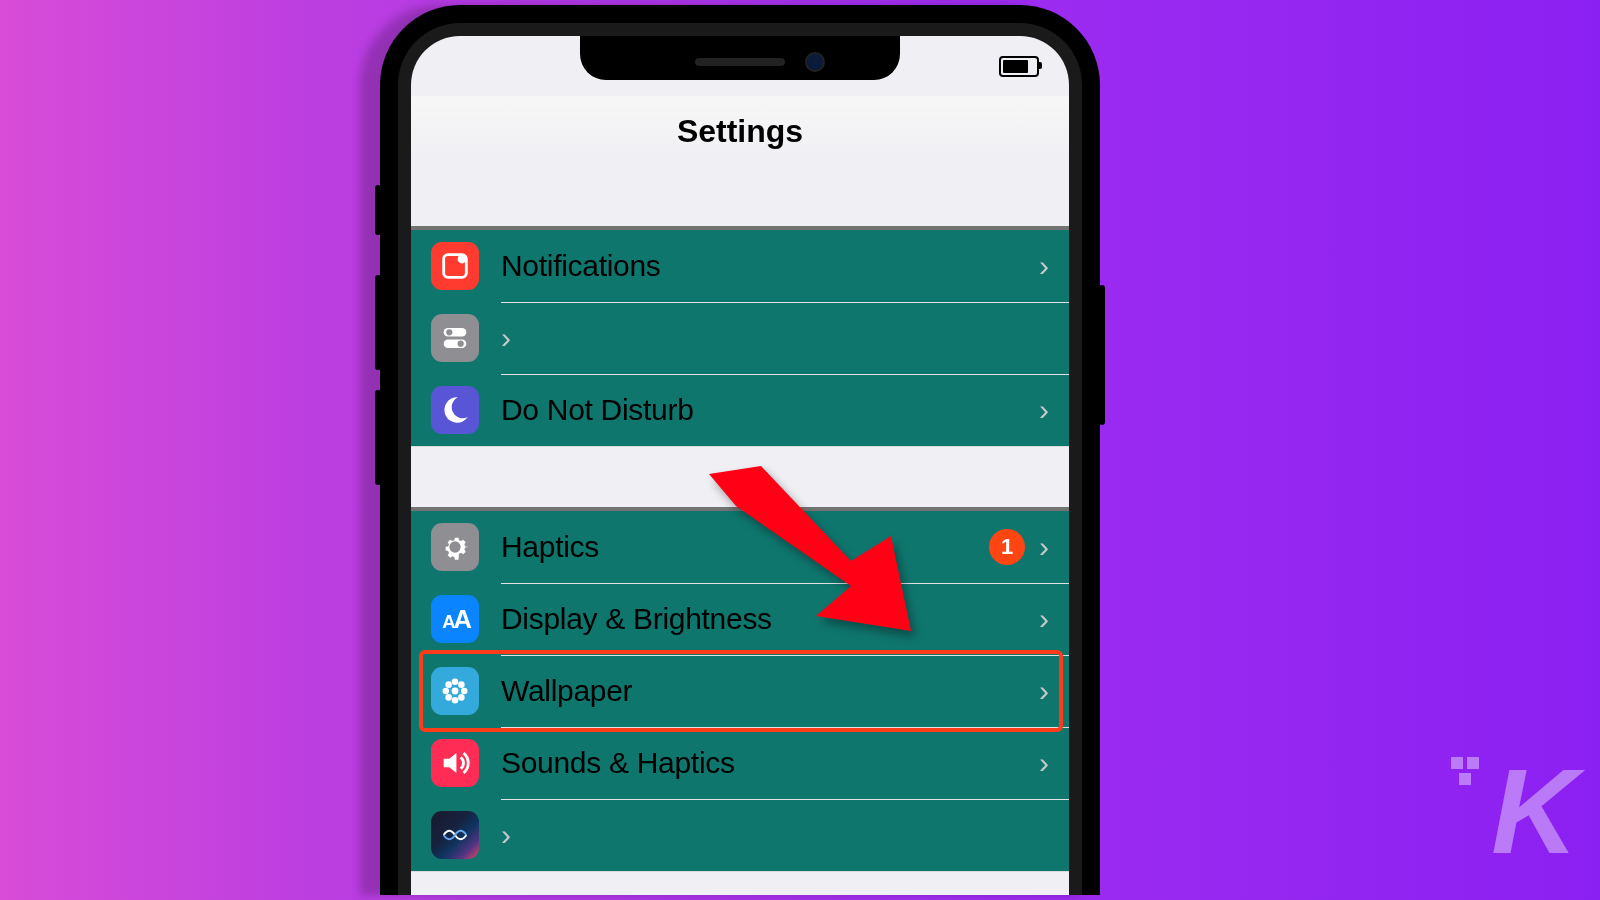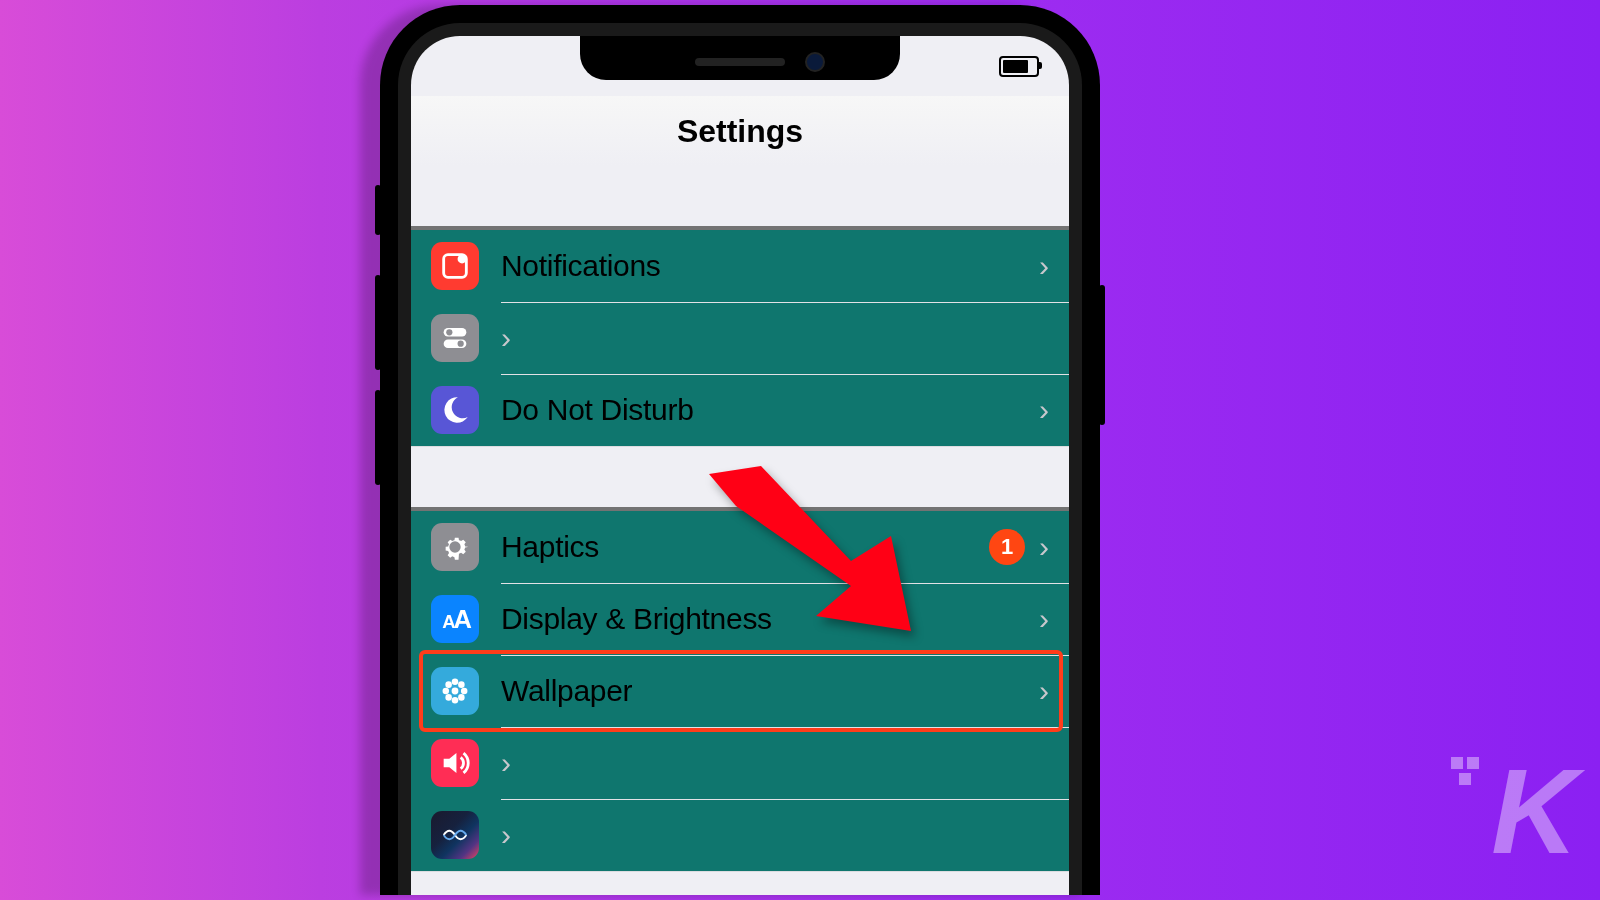--- a/index.html
+++ b/index.html
@@ -158,20 +158,21 @@
               <div class="chev">›</div>
             </div>
             <div class="row">
               <div class="ic ic-sound">
                 <svg viewBox="0 0 24 24" fill="#fff">
                     <path d="M4 9v6h4l5 4V5L8 9H4z"></path>
                     <path d="M16 8a5 5 0 0 1 0 8" fill="none" stroke="#fff" stroke-width="2"></path>
                     <path d="M18 5a9 9 0 0 1 0 14" fill="none" stroke="#fff" stroke-width="2"></path>
                   </svg>
               </div>
+              <div class="lbl">Sounds &amp; Haptics</div>
               <div class="chev">›</div>
             </div>
             <div class="row">
               <div class="ic ic-siri">
                 <svg viewBox="0 0 24 24">
                     <path d="M4 12 Q8 6 12 12 T20 12" fill="none" stroke="#fff" stroke-width="1.3"></path>
                     <path d="M4 12 Q8 18 12 12 T20 12" fill="none" stroke="#6ae" stroke-width="1.3"></path>
                   </svg>
               </div>
               <div class="chev">›</div>

